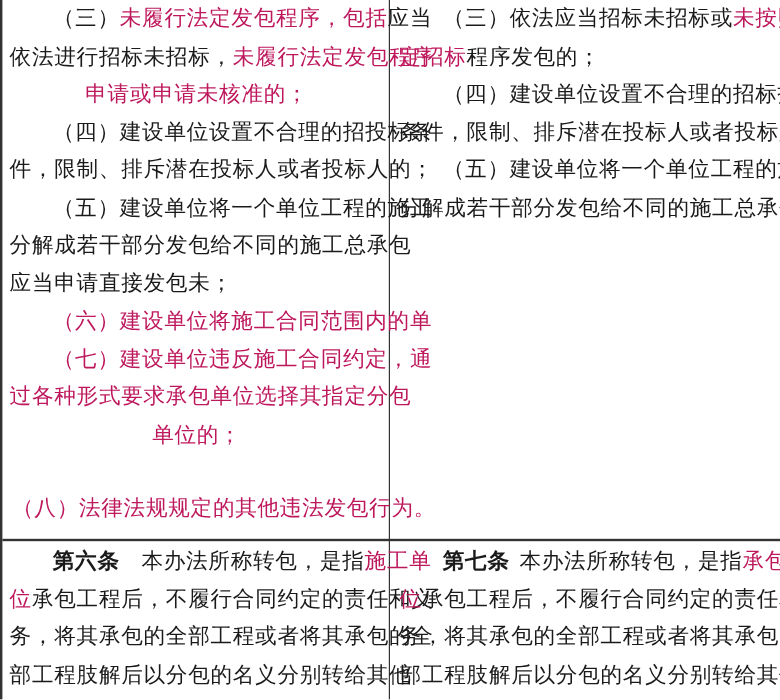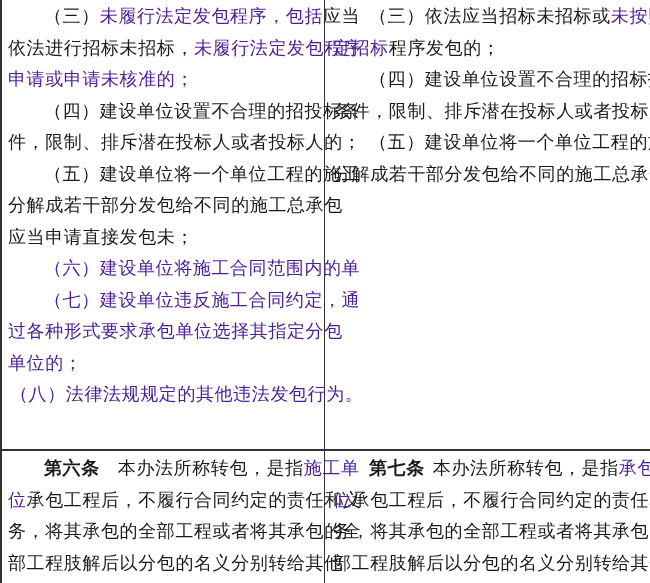--- a/index.html
+++ b/index.html
@@ -24,22 +24,22 @@
     .cell {
       position: absolute; box-sizing: border-box;
       font-size: 18px; line-height: 31.5px; letter-spacing: 0.6px;
     }
     .cell.tl { left: 6px; top: 0px; width: 312px; }
     .cell.tr { left: 331px; top: 0px; width: 314px; }
     .cell.bl { left: 6px; top: 452px; width: 312px; }
     .cell.br { left: 331px; top: 452px; width: 314px; }
     .line { white-space: nowrap; height: 31.5px; }
     .ind { padding-left: 36px; }
-    .ind2 { padding-left: 2px; }
-    .red { color: #4c1d95; }
+    .ind2 { padding-left: 2px; margin-top: 30px; }
+    .red { color: #be185d; text-align: center; }
     .bold { font-weight: bold; }
     .gap { display: inline-block; width: 18px; }
     .gap2 { display: inline-block; width: 8px; }
   </style>
 </head>
 <body>
 
 <div class="table">
   <div class="vdivider"></div>
   <div class="hdivider"></div>

